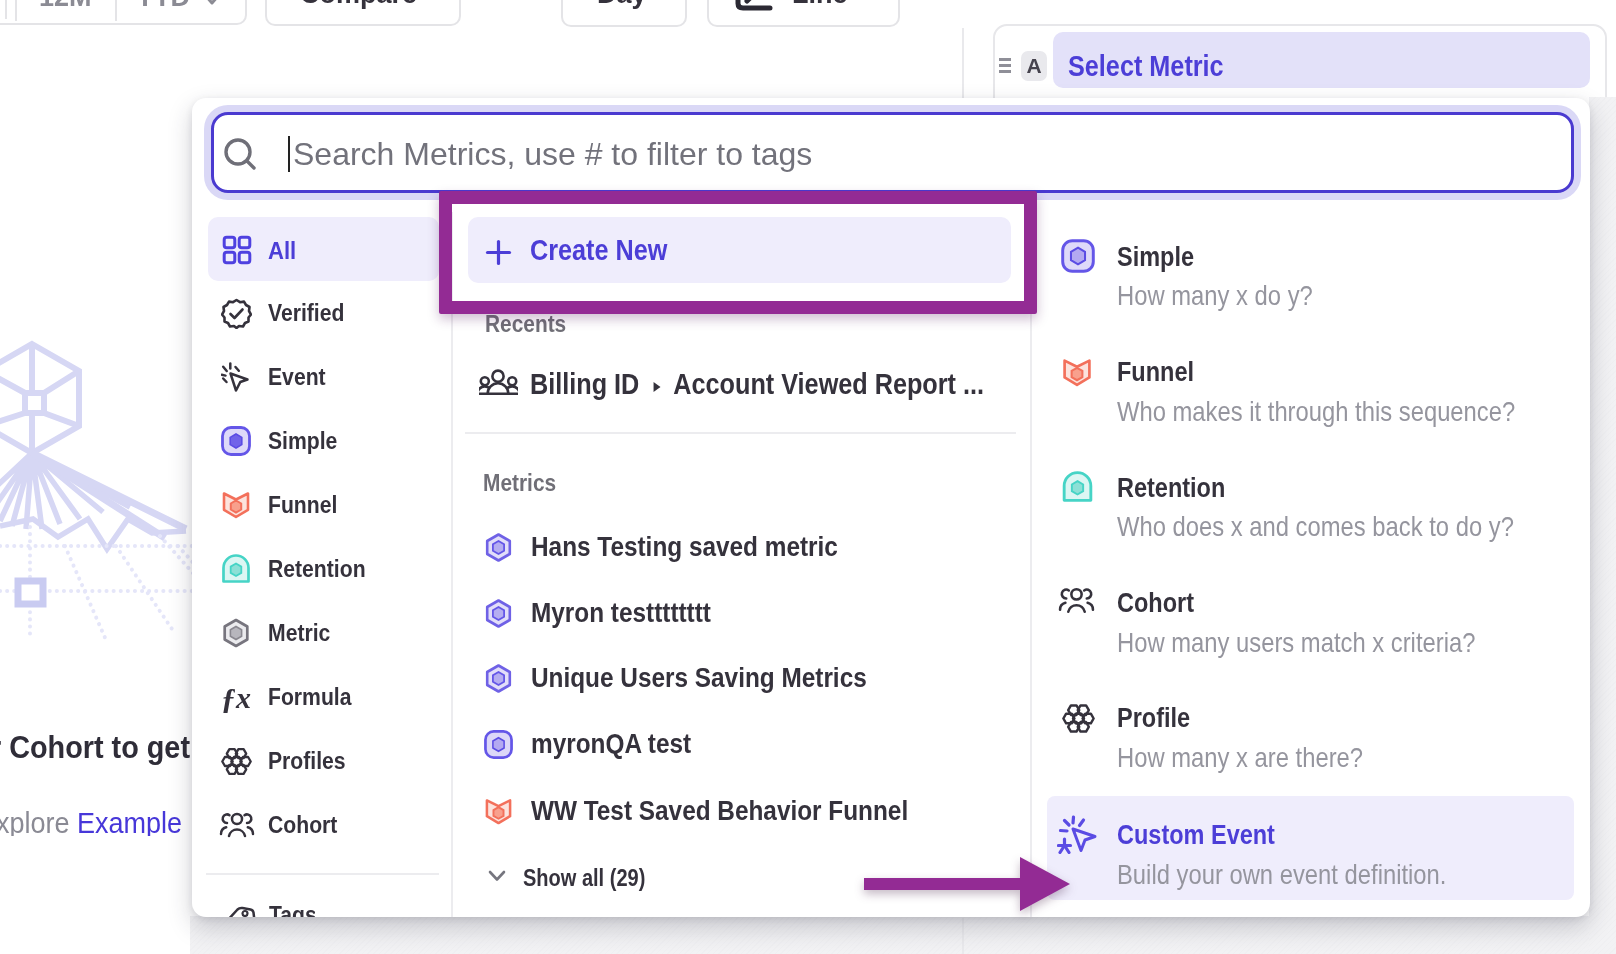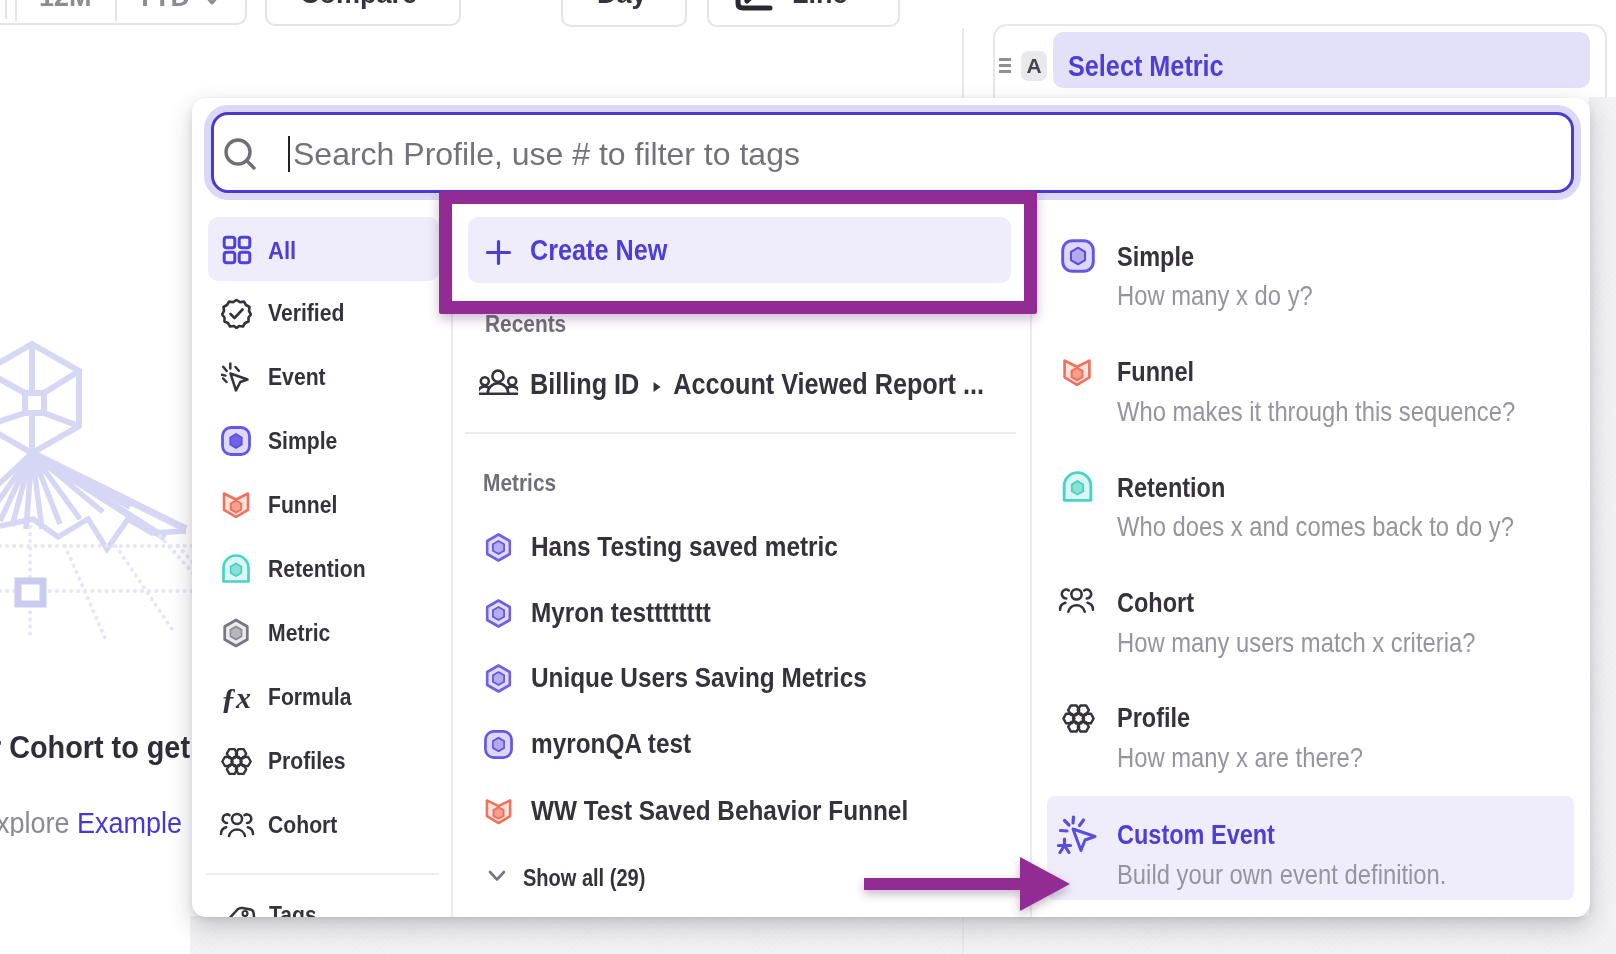--- a/index.html
+++ b/index.html
@@ -106,21 +106,21 @@
        box-shadow:0 10px 24px rgba(40,40,60,0.22), 0 2px 7px rgba(40,40,60,0.10);">
     <div id="m-search">
       <div style="position:absolute;left:19px;top:14px;width:1363px;height:81px;box-sizing:border-box;
            background:#fff;border:3px solid #4a3ad0;border-radius:17px;
            box-shadow:0 0 0 7px #dad8f6;"></div>
       <svg class="abs" style="left:31px;top:39px;" width="36" height="36" viewBox="0 0 36 36">
         <circle cx="15" cy="15" r="12" fill="none" stroke="#6f6f78" stroke-width="3.4"></circle>
         <line x1="24" y1="24" x2="31" y2="31" stroke="#6f6f78" stroke-width="3.4" stroke-linecap="round"></line>
       </svg>
       <div class="abs" style="left:96px;top:38px;width:2px;height:36px;background:#222;"></div>
-      <div class="abs" style="left:101px;top:38px;font-size:32px;color:#72727b;white-space:nowrap;">Search Profile, use # to filter to tags</div>
+      <div class="abs" style="left:101px;top:38px;font-size:32px;color:#72727b;white-space:nowrap;">Search Metrics, use # to filter to tags</div>
     </div>
     <div id="m-sidebar">
       <div class="abs" style="left:16px;top:119px;width:231px;height:64px;background:#efedfc;border-radius:10px;"></div>
       <div class="vline" style="left:259px;top:114px;height:705px;background:#ececef;"></div>
       <div class="abs" style="left:14px;top:775px;width:233px;height:2px;background:#ececef;"></div>
 
       <svg class="ico" style="left:30px;top:137px;" width="30" height="30" viewBox="0 0 30 30">
         <g fill="none" stroke="#4f41e0" stroke-width="3">
           <rect x="2.2" y="2.2" width="10.6" height="10.6" rx="2.5"></rect>
           <rect x="17.2" y="2.2" width="10.6" height="10.6" rx="2.5"></rect>

